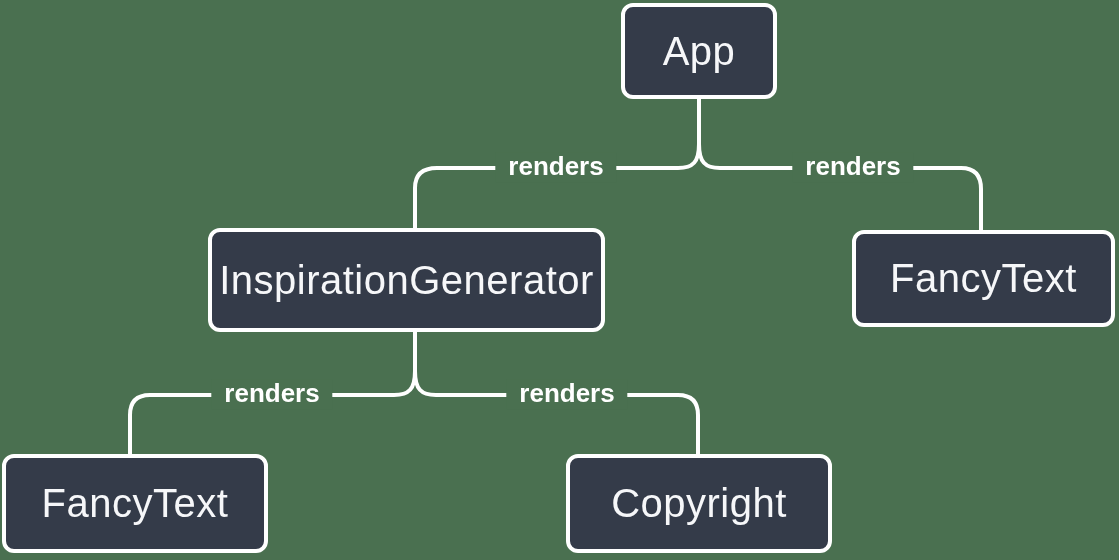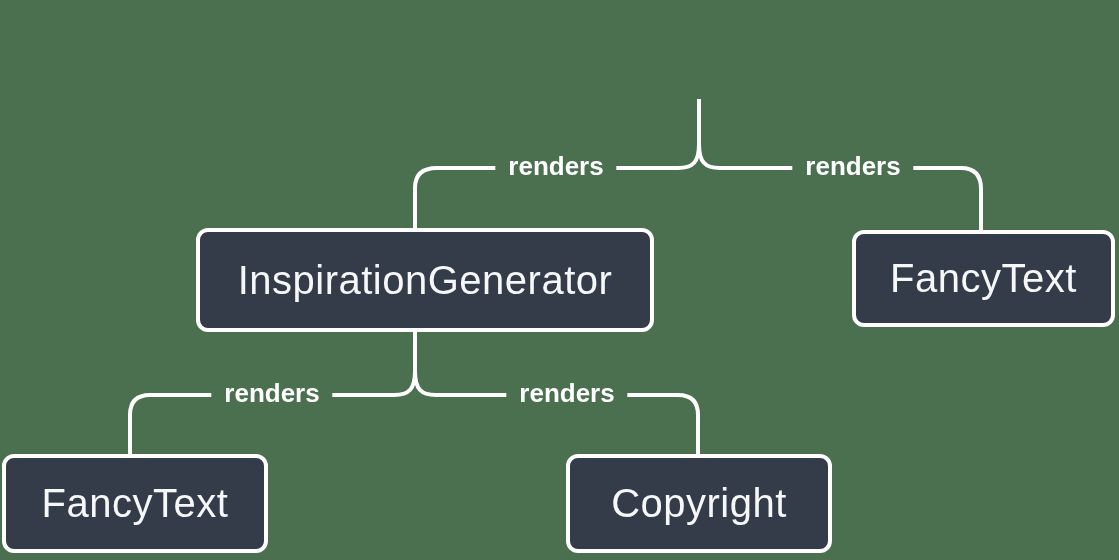--- a/index.html
+++ b/index.html
@@ -69,22 +69,25 @@
 
     <path d="M699 144 C699 162 705 168 720 168 L961 168 Q981 168 981 189 L981 230"></path>
 
     <path d="M415 332 L415 383"></path>
 
     <path d="M415 371 C415 389 409 395 394 395 L150 395 Q130 395 130 415 L130 454"></path>
 
     <path d="M415 371 C415 389 421 395 436 395 L678 395 Q698 395 698 415 L698 454"></path>
   </svg>
 
+  <div class="node" style="left:621px; top:3px; width:156px; height:96px;">
+    <span class="node-label">App</span>
+  </div>
 
-  <div class="node" style="left:196px; top:228px; width:458px; height:104px;">
+  <div class="node" style="left:208px; top:228px; width:397px; height:104px;">
     <span class="node-label">InspirationGenerator</span>
   </div>
 
   <div class="node" style="left:852px; top:230px; width:263px; height:97px;">
     <span class="node-label">FancyText</span>
   </div>
 
   <div class="node" style="left:2px; top:454px; width:266px; height:99px;">
     <span class="node-label">FancyText</span>
   </div>

